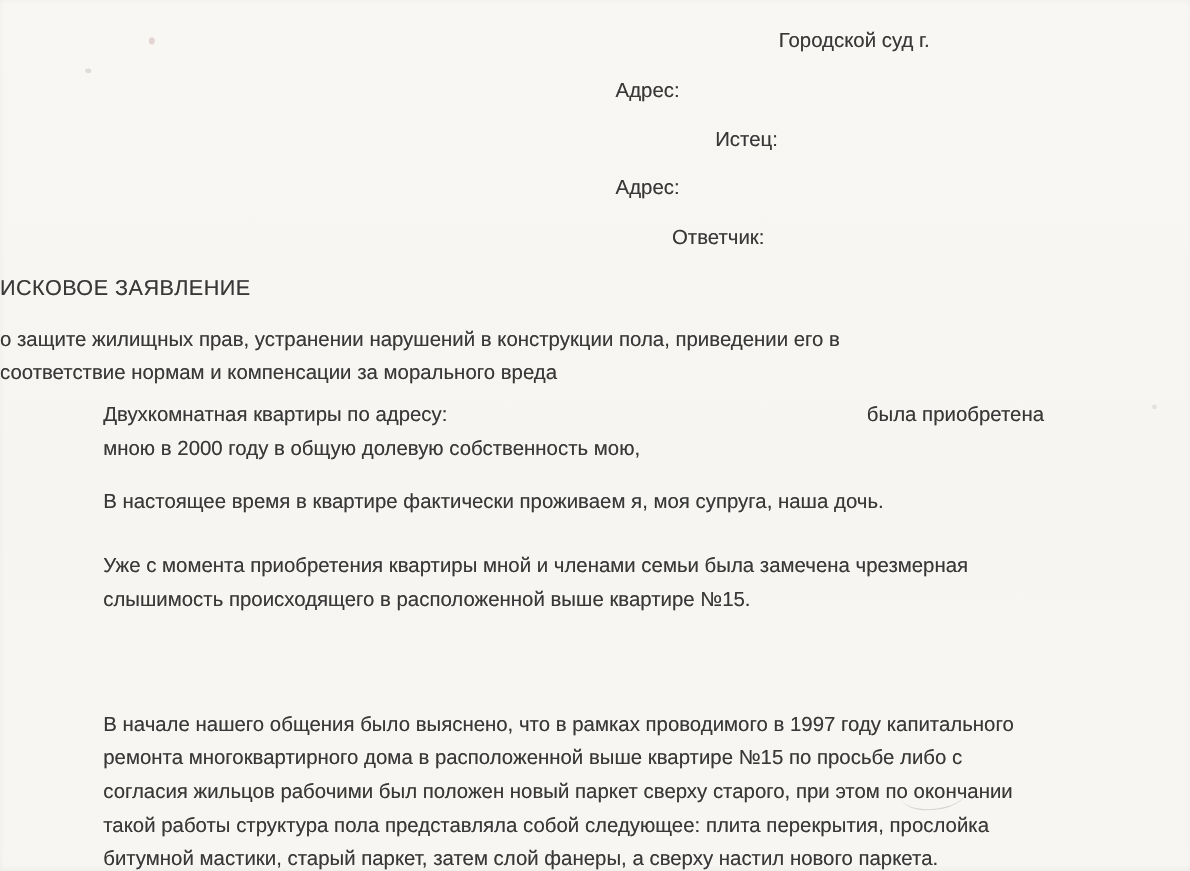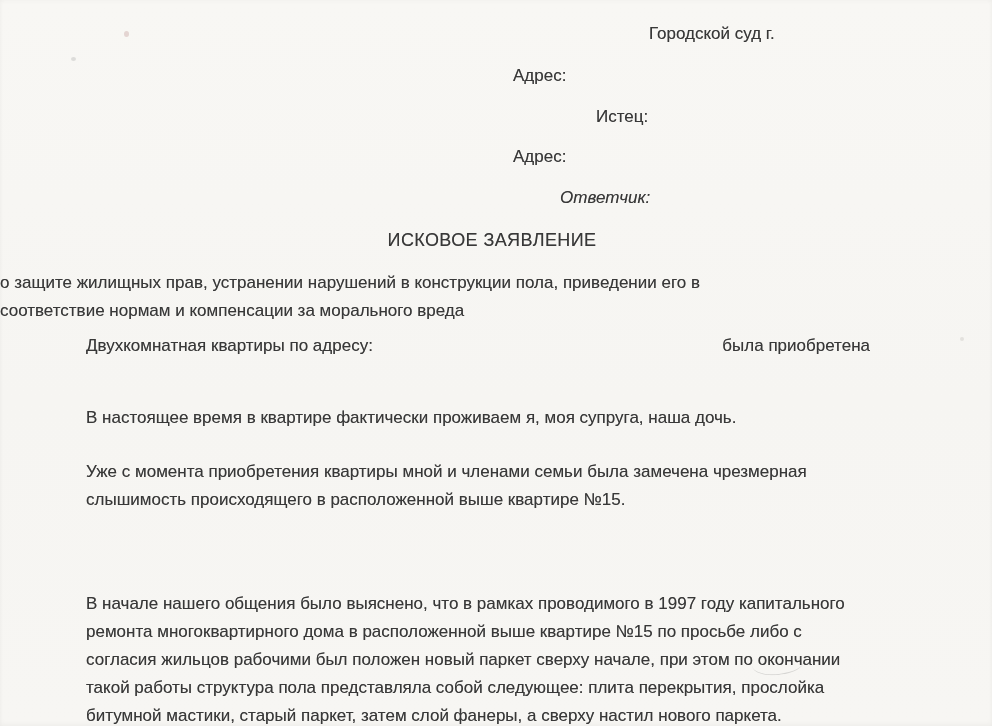--- a/index.html
+++ b/index.html
@@ -23,28 +23,28 @@
     font-size: 17px;
     line-height: 1;
     white-space: nowrap;
     text-shadow: 0 0 0.45px rgba(70,70,70,0.55);
   }
   
   .header-court     { top: 25px;  left: 649px; }
   .header-address-1 { top: 67px;  left: 513px; }
   .header-plaintiff { top: 108px; left: 596px; text-align: right; }
   .header-address-2 { top: 148px; left: 513px; }
-  .header-defendant { top: 189px; left: 560px; font-style: italic; }
+  .header-defendant { top: 189px; left: 560px; }
 
   .title {
     position: absolute;
     top: 230px;
     left: 0;
     right: 8px;
-    text-align: center;
+    text-align: left;
     font-size: 18px;
     letter-spacing: 0.4px;
     white-space: nowrap;
     text-shadow: 0 0 0.45px rgba(70,70,70,0.55);
   }
   .subtitle {
     position: absolute;
     top: 269px;
     left: 0;
     right: 8px;
@@ -111,36 +111,37 @@
   <div class="subtitle">
     <div class="line">о защите жилищных прав, устранении нарушений в конструкции пола, приведении его в</div>
     <div class="line">соответствие нормам и компенсации за морального вреда</div>
   </div>
 
   <div class="para p1">
     <div class="p1-row">
       <span>Двухкомнатная квартиры по адресу:</span>
       <span>была приобретена</span>
     </div>
+    <div class="line">мною в 2000 году в общую долевую собственность мою,</div>
   </div>
 
   <div class="para p2">
     <div class="line">В настоящее время в квартире фактически проживаем я, моя супруга, наша дочь.</div>
   </div>
 
   <div class="para p3">
     <div class="line">Уже с момента приобретения квартиры мной и членами семьи была замечена чрезмерная</div>
     <div class="line">слышимость происходящего в расположенной выше квартире №15.</div>
   </div>
 
 
   <div class="para p5">
     <div class="line">В начале нашего общения было выяснено, что в рамках проводимого в 1997 году капитального</div>
     <div class="line">ремонта многоквартирного дома в расположенной выше квартире №15 по просьбе либо с</div>
-    <div class="line">согласия жильцов рабочими был положен новый паркет сверху начале, при этом по окончании</div>
+    <div class="line">согласия жильцов рабочими был положен новый паркет сверху старого, при этом по окончании</div>
     <div class="line">такой работы структура пола представляла собой следующее: плита перекрытия, прослойка</div>
     <div class="line">битумной мастики, старый паркет, затем слой фанеры, а сверху настил нового паркета.</div>
   </div>
 
   <div class="speck speck-1"></div>
   <div class="speck speck-2"></div>
   <div class="speck speck-3"></div>
   <div class="scratch"></div>
 
 </div>

